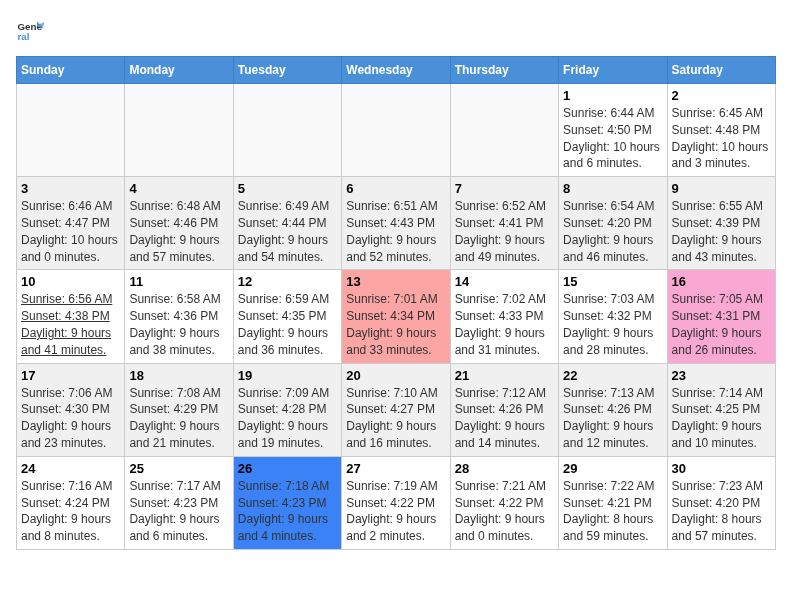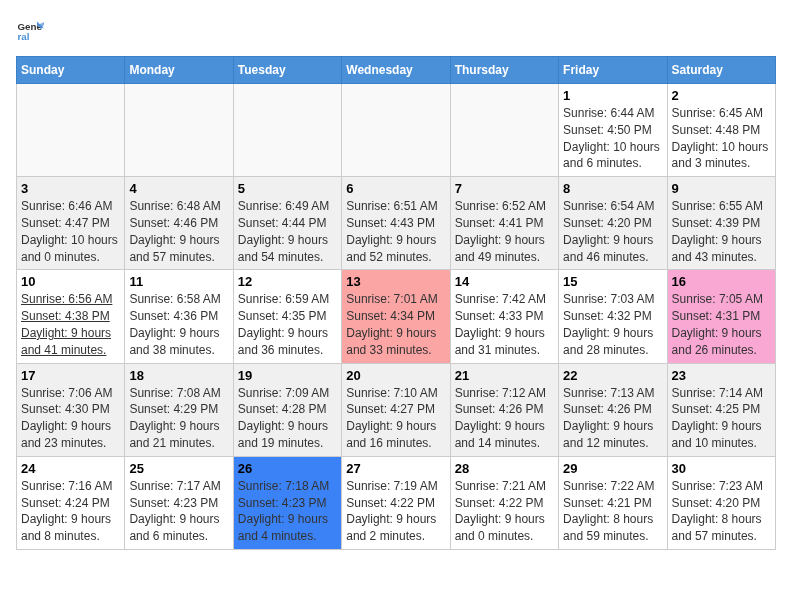--- a/index.html
+++ b/index.html
@@ -176,21 +176,21 @@
 Daylight: 9 hours and 36 minutes.</div>
         </td>
         <td style="background: #fca5a5;">
           <div class="day-number">13</div>
           <div class="day-info" style="white-space: pre-line;">Sunrise: 7:01 AM
 Sunset: 4:34 PM
 Daylight: 9 hours and 33 minutes.</div>
         </td>
         <td style="background: rgb(255, 255, 255);">
           <div class="day-number">14</div>
-          <div class="day-info" style="white-space: pre-line;">Sunrise: 7:42 AM
+          <div class="day-info" style="white-space: pre-line;">Sunrise: 7:02 AM
 Sunset: 4:33 PM
 Daylight: 9 hours and 31 minutes.</div>
         </td>
         <td style="background: rgb(255, 255, 255);">
           <div class="day-number">15</div>
           <div class="day-info" style="white-space: pre-line;">Sunrise: 7:03 AM
 Sunset: 4:32 PM
 Daylight: 9 hours and 28 minutes.</div>
         </td>
         <td style="background: #f9a8d4;">

